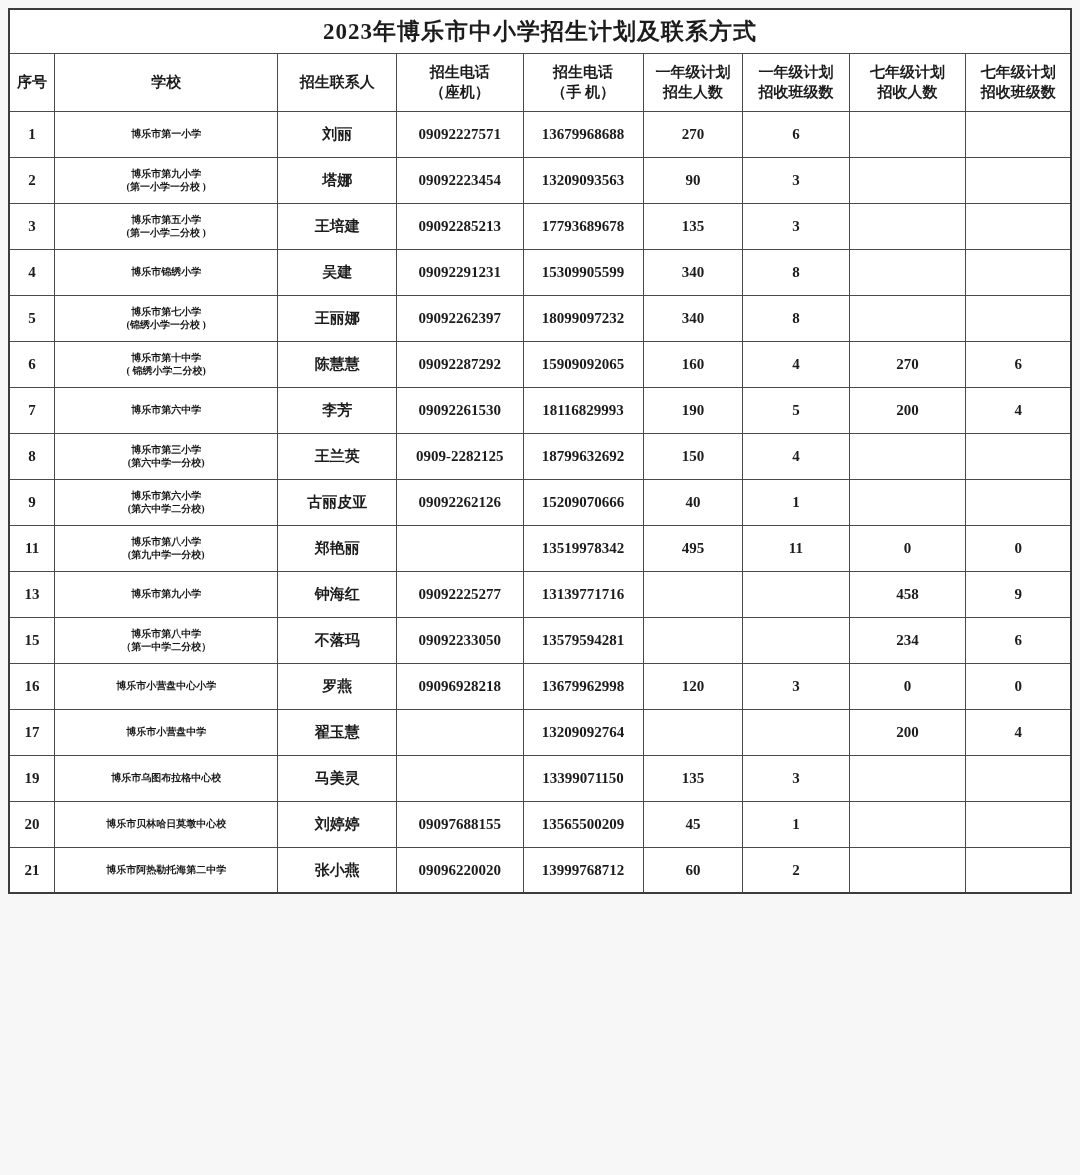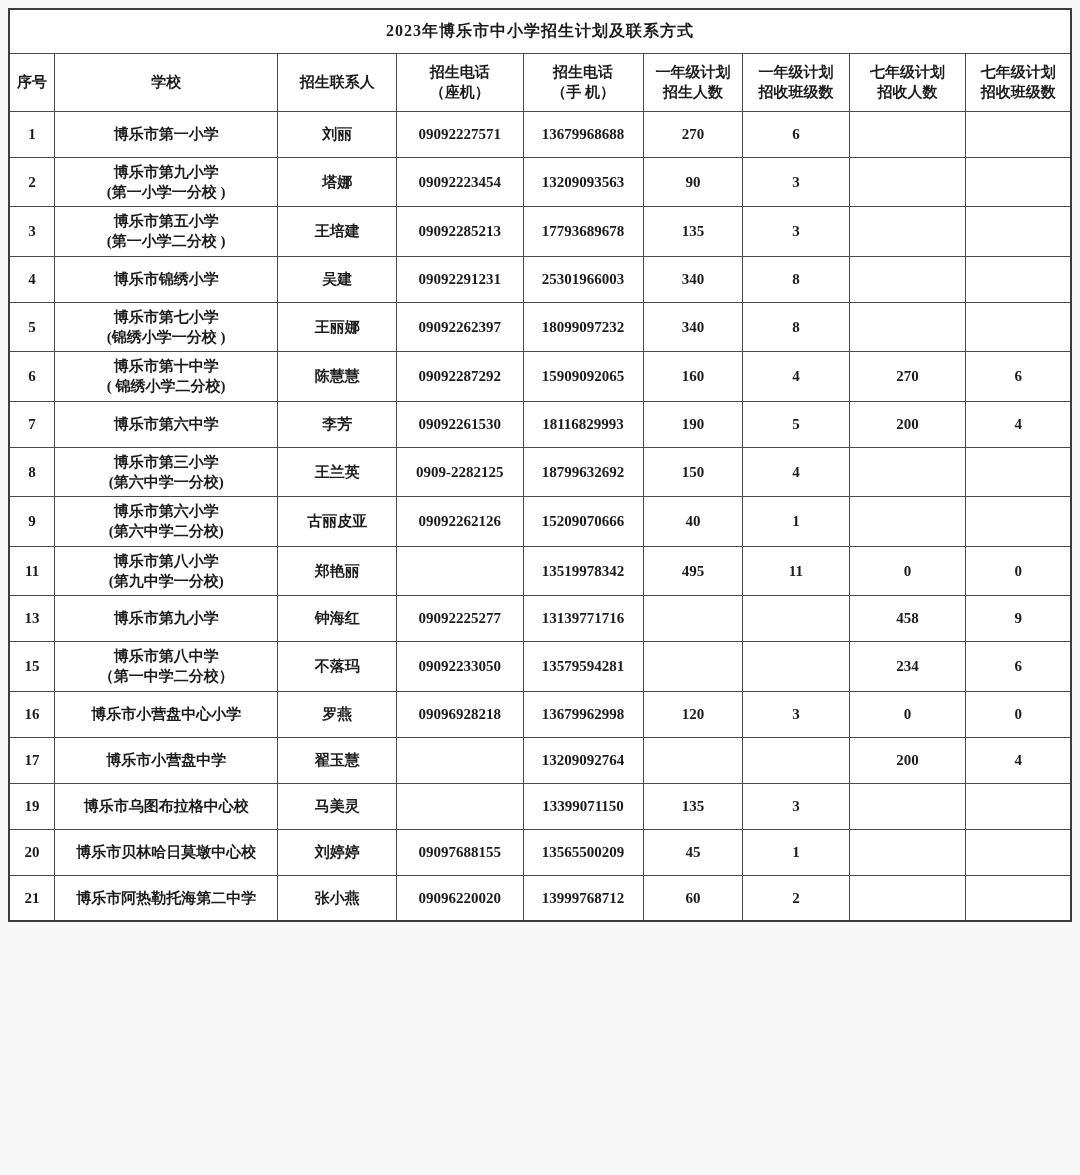--- a/index.html
+++ b/index.html
@@ -25,32 +25,32 @@
   .plan-table th, .plan-table td {
     border: 1.5px solid #4a4a4a;
     text-align: center;
     vertical-align: middle;
     padding: 4px 3px;
     white-space: pre-line;
     line-height: 1.35;
   }
   .title-cell {
     height: 44px;
-    font-size: 16px;
+    font-size: 23px;
     font-weight: bold;
     letter-spacing: 1px;
   }
   thead th.col-head {
     height: 58px;
     font-size: 15px;
     font-weight: bold;
   }
   tbody tr { height: 46px; }
   tbody td { font-size: 15px; font-weight: bold; }
-  td.c-school { font-size: 15px; }
+  td.c-school { font-size: 10px; }
   td.c-no, td.c-num { font-family: "Liberation Serif", "DejaVu Serif", serif; }
   
   col.w-no    { width: 4.3%; }
   col.w-school{ width: 21.0%; }
   col.w-contact{ width: 11.2%; }
   col.w-land  { width: 11.9%; }
   col.w-mobile{ width: 11.3%; }
   col.w-g1s   { width: 9.4%; }
   col.w-g1c   { width: 10.0%; }
   col.w-g7s   { width: 11.0%; }
@@ -128,21 +128,21 @@
     <td class="c-num">135</td>
     <td class="c-num">3</td>
     <td class="c-num"></td>
     <td class="c-num"></td>
   </tr>
         <tr>
     <td class="c-no">4</td>
     <td class="c-school">博乐市锦绣小学</td>
     <td class="c-contact">吴建</td>
     <td class="c-num">09092291231</td>
-    <td class="c-num">25301966003</td>
+    <td class="c-num">15309905599</td>
     <td class="c-num">340</td>
     <td class="c-num">8</td>
     <td class="c-num"></td>
     <td class="c-num"></td>
   </tr>
         <tr>
     <td class="c-no">5</td>
     <td class="c-school">博乐市第七小学
 (锦绣小学一分校 )</td>
     <td class="c-contact">王丽娜</td>

